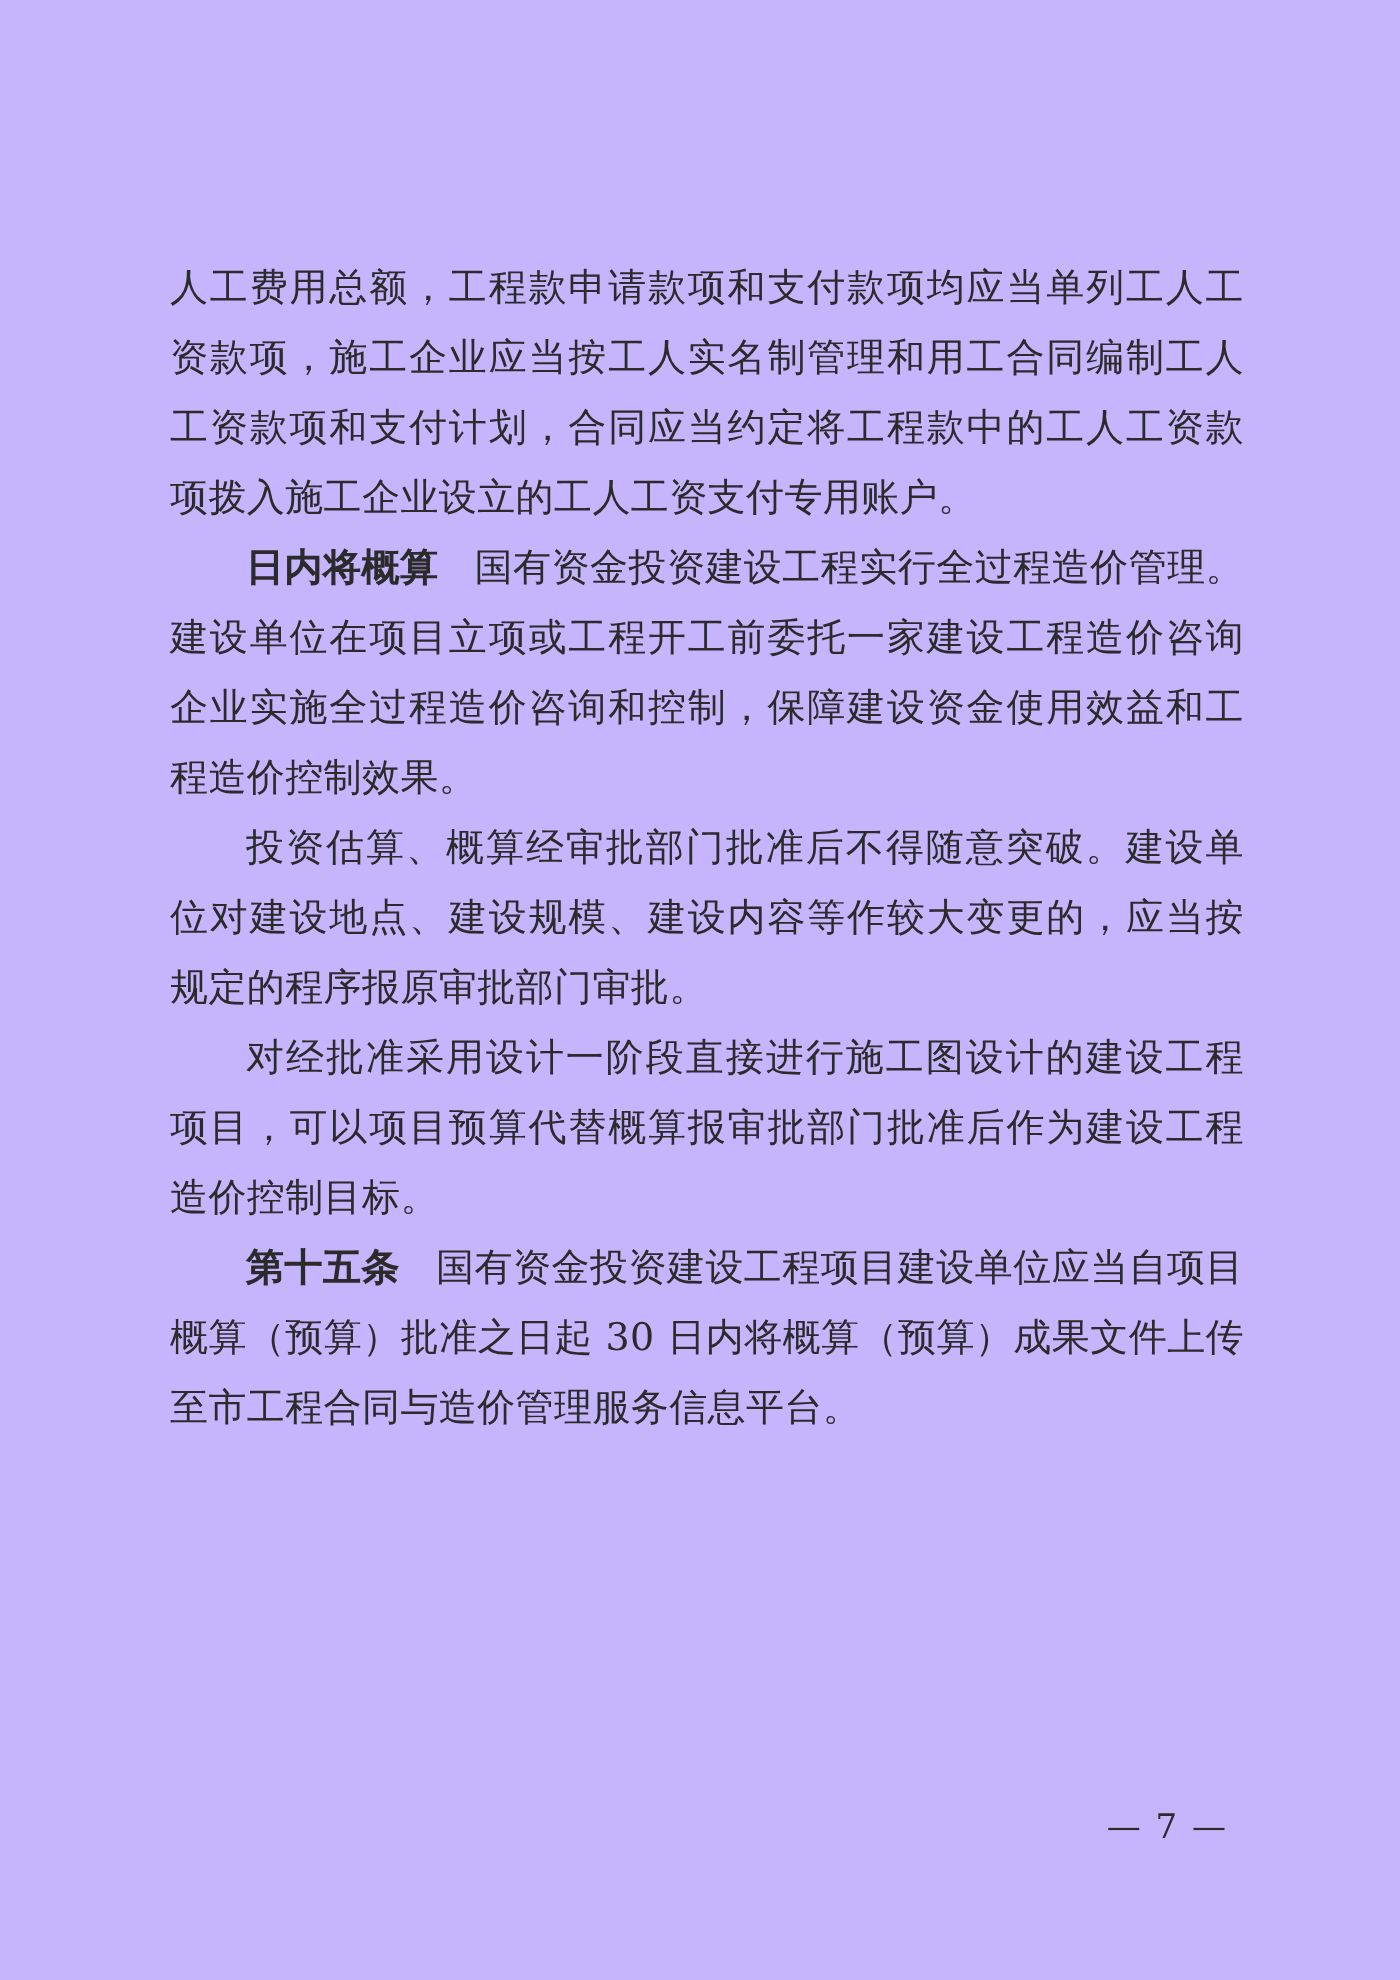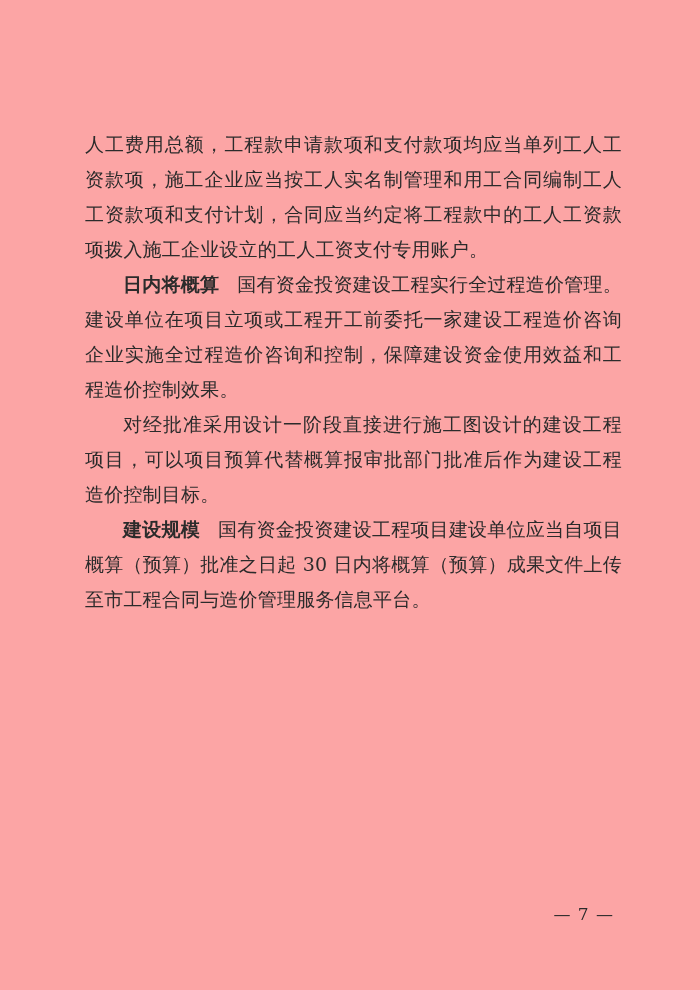--- a/index.html
+++ b/index.html
@@ -10,21 +10,21 @@
   body {
     width: 700px;
     height: 990px;
     font-family: "DejaVu Serif", "Liberation Serif", serif;
     color: #2b2b2b;
   }
   .page {
     position: relative;
     width: 700px;
     height: 990px;
-    background: #fca5a5;
+    background: #c4b5fd;
     overflow: hidden;
   }
   .content {
     position: absolute;
     top: 127px;
     left: 85px;
     width: 537px;
     font-size: 19px;
     line-height: 35px;
     text-align: justify;
@@ -59,22 +59,23 @@
 </head>
 <body>
 
 <div class="page">
   <div class="content">
 
     <p class="para continuation"><span class="article-lead"></span><span>人工费用总额，工程款申请款项和支付款项均应当单列工人工资款项，施工企业应当按工人实名制管理和用工合同编制工人工资款项和支付计划，合同应当约定将工程款中的工人工资款项拨入施工企业设立的工人工资支付专用账户。</span></p>
 
     <p class="para"><span class="article-lead">日内将概算</span><span>国有资金投资建设工程实行全过程造价管理。建设单位在项目立项或工程开工前委托一家建设工程造价咨询企业实施全过程造价咨询和控制，保障建设资金使用效益和工程造价控制效果。</span></p>
 
+    <p class="para"><span class="article-lead"></span><span>投资估算、概算经审批部门批准后不得随意突破。建设单位对建设地点、建设规模、建设内容等作较大变更的，应当按规定的程序报原审批部门审批。</span></p>
 
     <p class="para"><span class="article-lead"></span><span>对经批准采用设计一阶段直接进行施工图设计的建设工程项目，可以项目预算代替概算报审批部门批准后作为建设工程造价控制目标。</span></p>
 
-    <p class="para"><span class="article-lead">建设规模</span><span>国有资金投资建设工程项目建设单位应当自项目概算（预算）批准之日起 30 日内将概算（预算）成果文件上传至市工程合同与造价管理服务信息平台。</span></p>
+    <p class="para"><span class="article-lead">第十五条</span><span>国有资金投资建设工程项目建设单位应当自项目概算（预算）批准之日起 30 日内将概算（预算）成果文件上传至市工程合同与造价管理服务信息平台。</span></p>
 
 
   </div>
 
   <div class="page-number">— 7 —</div>
 </div>
 
 </body></html>

